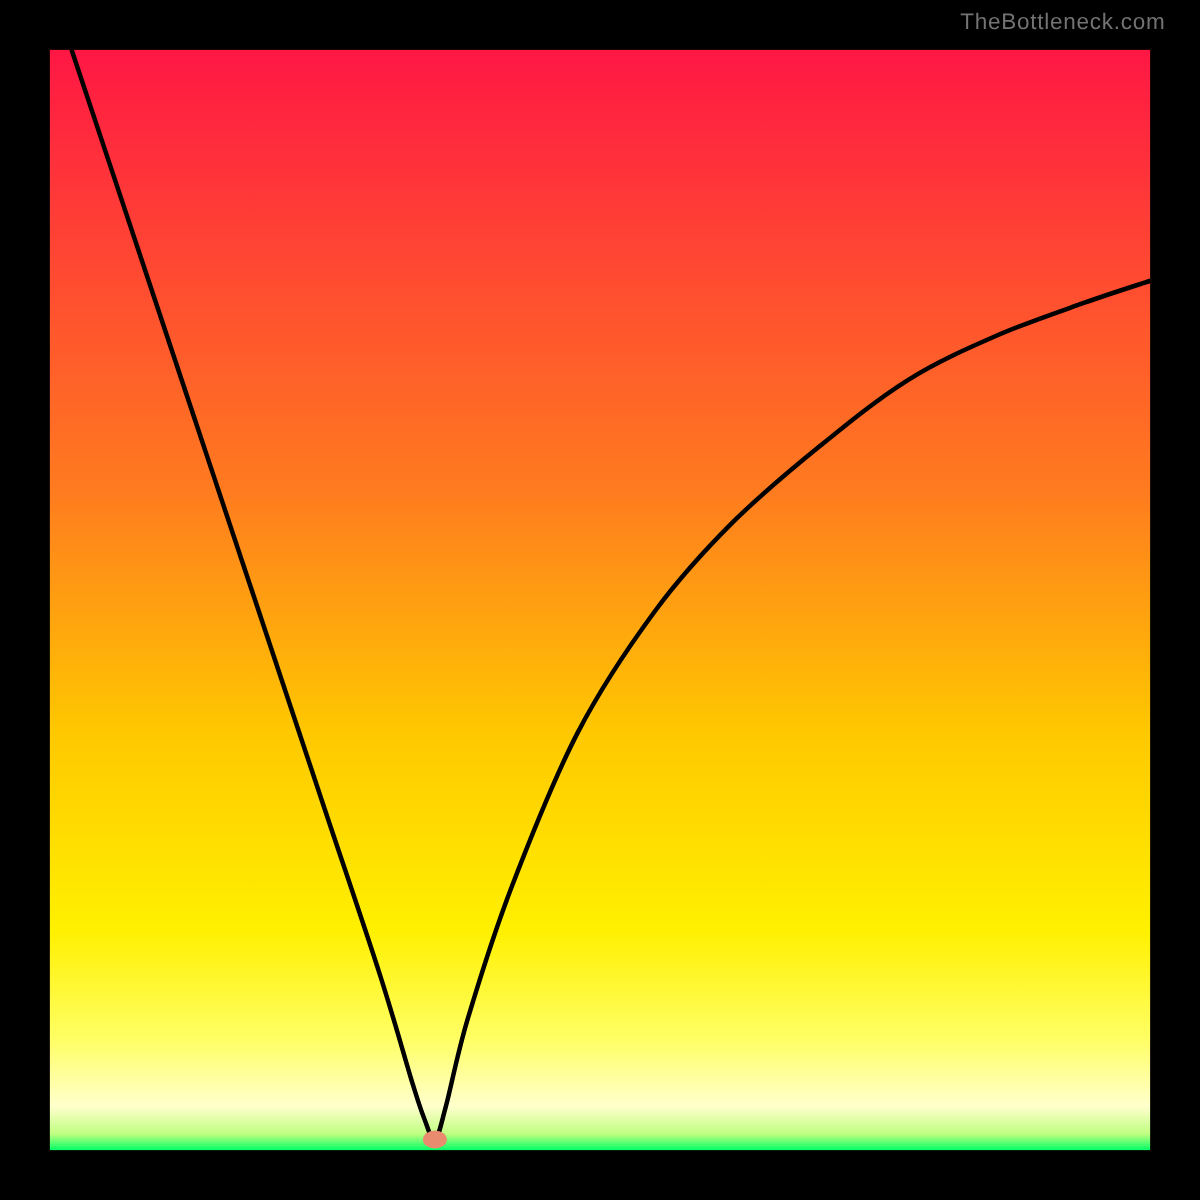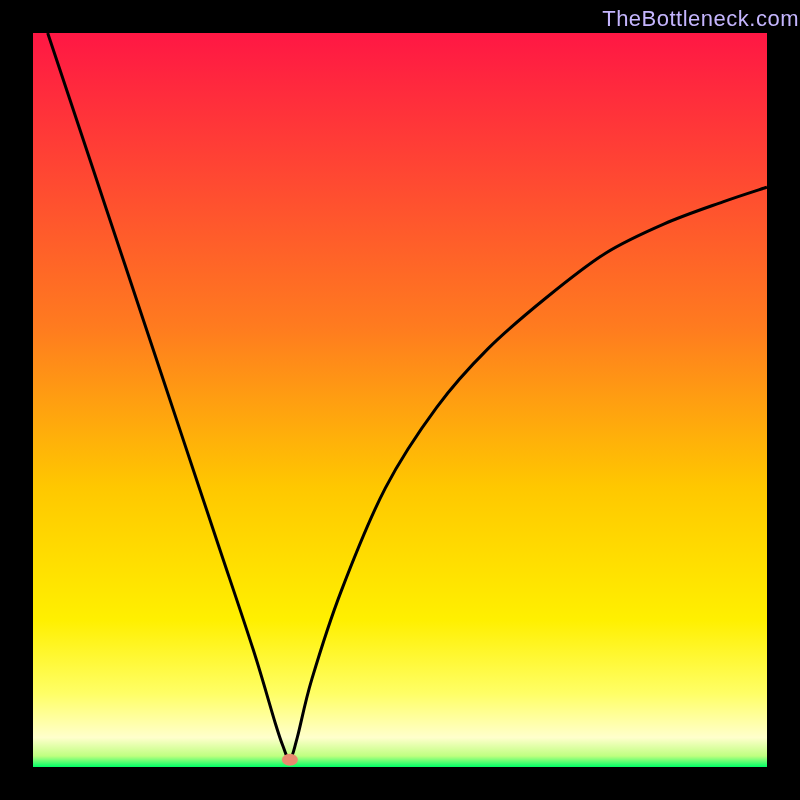--- a/index.html
+++ b/index.html
@@ -13,23 +13,23 @@
   }
   .frame {
     position: relative;
     width: 800px;
     height: 800px;
     background: #000;
   }
   .watermark {
     position: absolute;
     top: 6px;
-    right: 1px;
-    color: #c4b5fd;
-    font-size: 22px;
+    right: 23px;
+    color: #737373;
+    font-size: 15px;
     letter-spacing: 0.5px;
     user-select: none;
   }
   .plot-clip {
     position: absolute;
     left: 33px;
     top: 33px;
     width: 734px;
     height: 734px;
     overflow: hidden;

